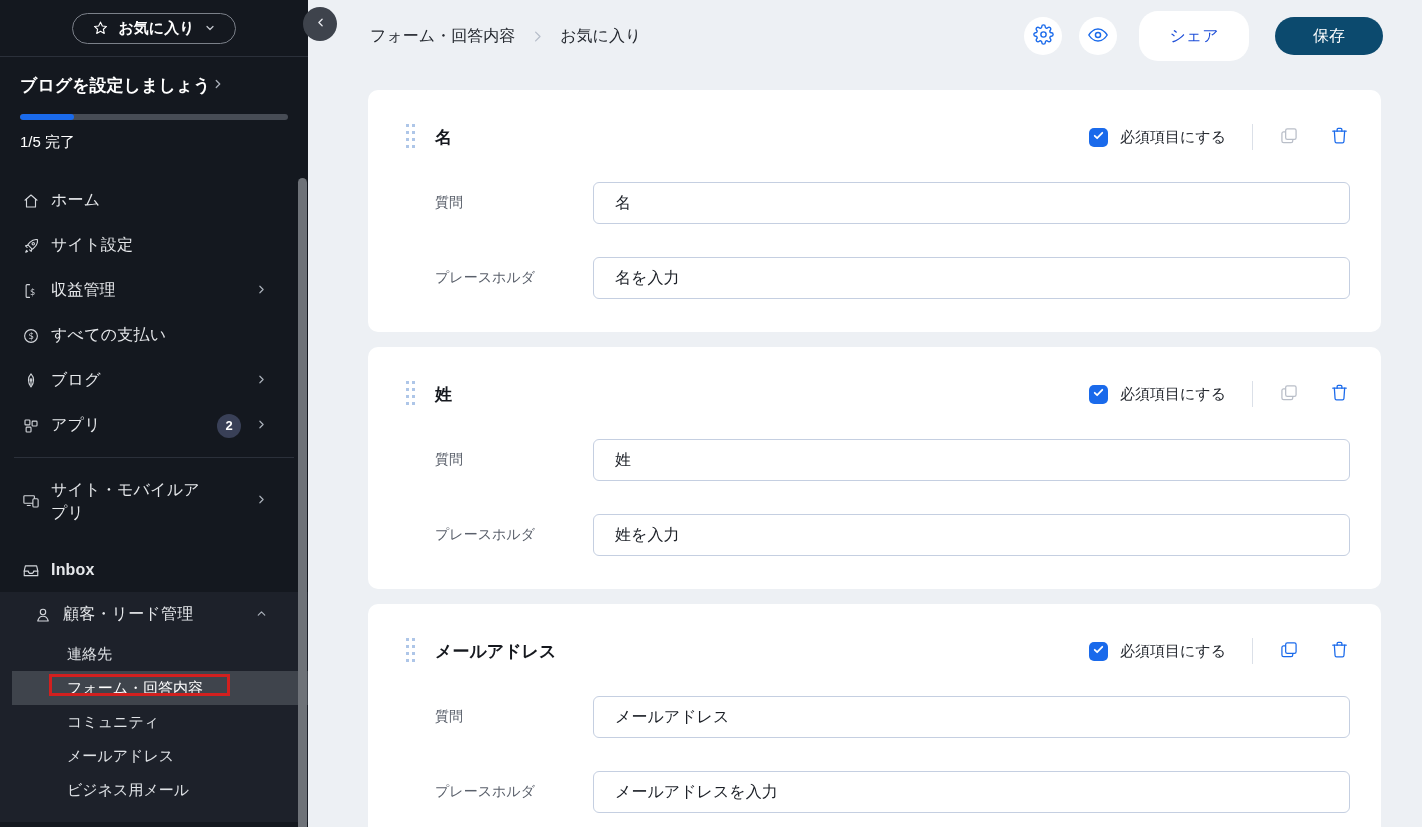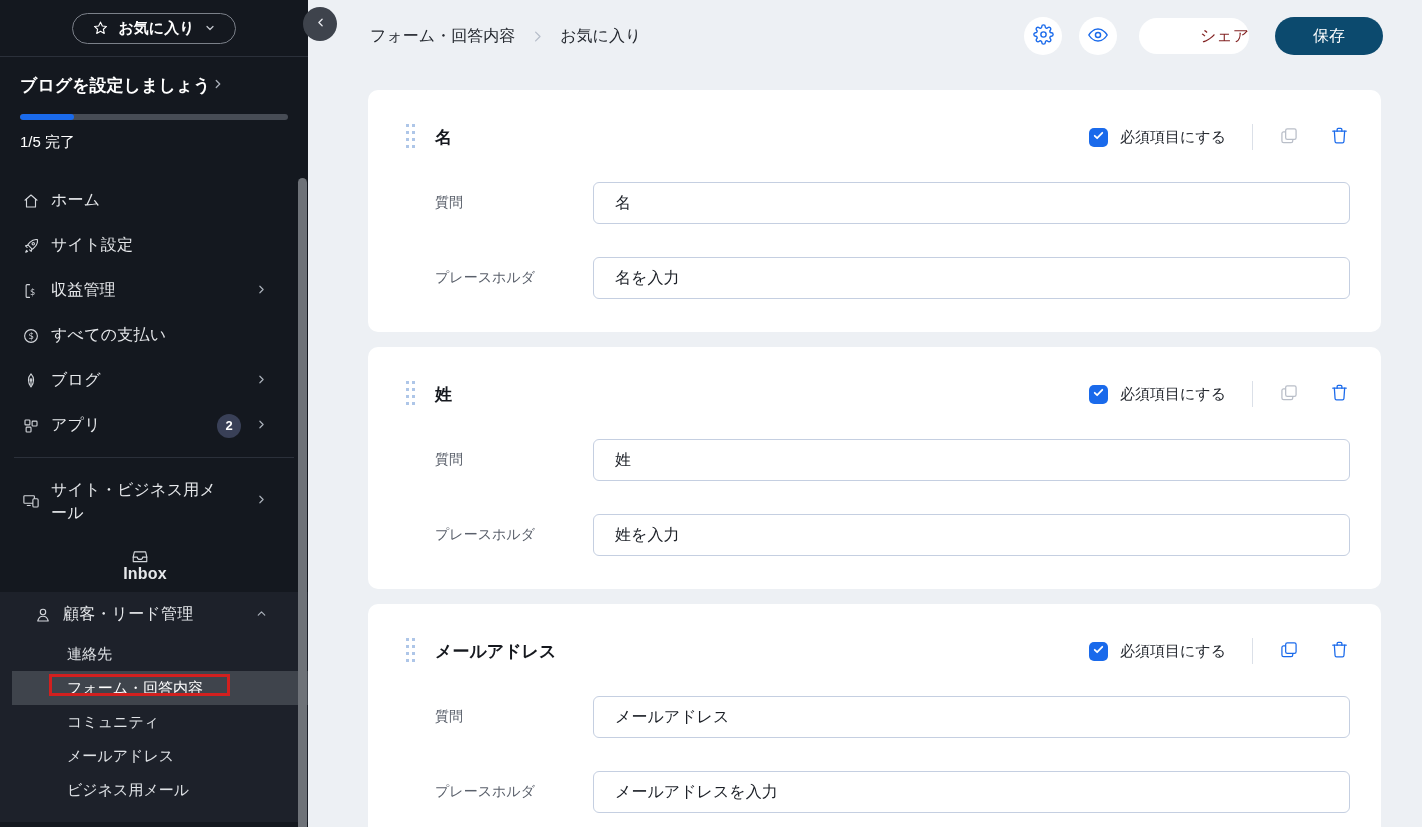--- a/index.html
+++ b/index.html
@@ -23,21 +23,21 @@
   .progress-fill { height:6px; border-radius:3px; background:#1a6aeb; }
   .progress-label { margin-top:13px; font-size:15px; color:#fff; }
 
   .sb-menu { margin-top:26px; }
   .sb-item { height:45px; display:flex; align-items:center; padding:0 40px 0 22px;
     font-size:16px; cursor:pointer; color:#e6e8eb; }
   .sb-item .mi { width:18px; height:18px; margin-right:11px; flex:none; display:flex; align-items:center; }
   .sb-item .lbl { letter-spacing:.2px; }
   .sb-item .lbl.wrap { width:165px; line-height:23px; }
   .sb-item.tall { height:68px; }
-  .sb-item.gap-top { margin-top:12px;flex-direction:column; }
+  .sb-item.gap-top { margin-top:12px; }
   .spacer { flex:1; }
   .badge { width:24px; height:24px; border-radius:50%; background:#394057; color:#fff;
     font-size:13px; font-weight:bold; display:flex; align-items:center; justify-content:center; margin-right:14px; }
   .sb-divider { height:1px; background:#2b303a; margin:9px 14px 9px 14px; }
 
   .crm-group { background:#1d212a; padding-bottom:15px;padding-left:12px; }
   .sub-item { height:34px; display:flex; align-items:center; padding-left:55px;
     font-size:15px; color:#dfe2e6; cursor:pointer; position:relative; }
   .sub-item.selected { background:#3f444c; color:#fff; }
   .red-annotation { position:absolute; left:37px; top:3px; width:181px; height:22px;
@@ -53,22 +53,22 @@
   
   .main { margin-left:308px; height:827px; background:#edf0f4; }
   .main-header { height:72px; display:flex; align-items:center; padding:0 39px 0 62px; }
   .crumb { font-size:16px; color:#23272e; }
   .crumb.link { cursor:pointer; }
   .crumb-sep { margin:0 15px; display:flex; }
   .hdr-right { margin-left:auto; display:flex; align-items:center; }
   .circle-btn { width:38px; height:38px; border-radius:50%; background:#fff; border:none;
     display:flex; align-items:center; justify-content:center; cursor:pointer; }
   .circle-btn + .circle-btn { margin-left:17px; }
-  .share-btn { margin-left:22px; width:110px; height:36px; border-radius:19px; border:none;
-    background:#fff; color:#7f1d1d; font-size:16px; cursor:pointer;text-align:right; }
+  .share-btn { margin-left:22px; width:110px; height:50px; border-radius:19px; border:none;
+    background:#fff; color:#1d4ed8; font-size:16px; cursor:pointer; }
   .save-btn { margin-left:26px; width:108px; height:38px; border-radius:19px; border:none;
     background:#0c4a6e; color:#fff; font-size:16px; cursor:pointer; }
 
   .cards { padding:18px 41px 0 60px; }
   .card { position:relative; background:#fff; border-radius:10px; height:242px;
     padding:33px 31px 0 67px; margin-bottom:15px; }
   .drag-handle { position:absolute; left:37px; top:33px; width:12px; height:28px; cursor:grab; }
   .card-hdr { display:flex; align-items:center; height:28px; margin-bottom:31px; }
   .card-title { font-size:17px; font-weight:bold; color:#15181e; }
   .hdr-tools { margin-left:auto; display:flex; align-items:center; }
@@ -210,21 +210,21 @@
     <div class="sb-divider"></div>
 
     <div class="sb-item tall">
       <span class="mi">
         <svg width="18" height="18" viewBox="0 0 24 24" fill="none" stroke="#d3d6db" stroke-width="1.5" stroke-linecap="round" stroke-linejoin="round">
             <rect x="2.5" y="5" width="14" height="10" rx="1"></rect>
             <path d="M7 18h4"></path>
             <rect x="14.5" y="9" width="7" height="11" rx="1.5" fill="#14181f"></rect>
           </svg>
       </span>
-      <span class="lbl wrap">サイト・ビジネス用メール</span>
+      <span class="lbl wrap">サイト・モバイルアプリ</span>
       <span class="spacer"></span>
       <span>
         <svg width="13" height="13" viewBox="0 0 24 24" fill="none" stroke="#aab0b9" stroke-width="2.2" stroke-linecap="round" stroke-linejoin="round">
             <polyline points="9 6 15 12 9 18"></polyline>
           </svg>
       </span>
     </div>
 
     <div class="sb-item gap-top" style="font-weight:bold;">
       <span class="mi">

